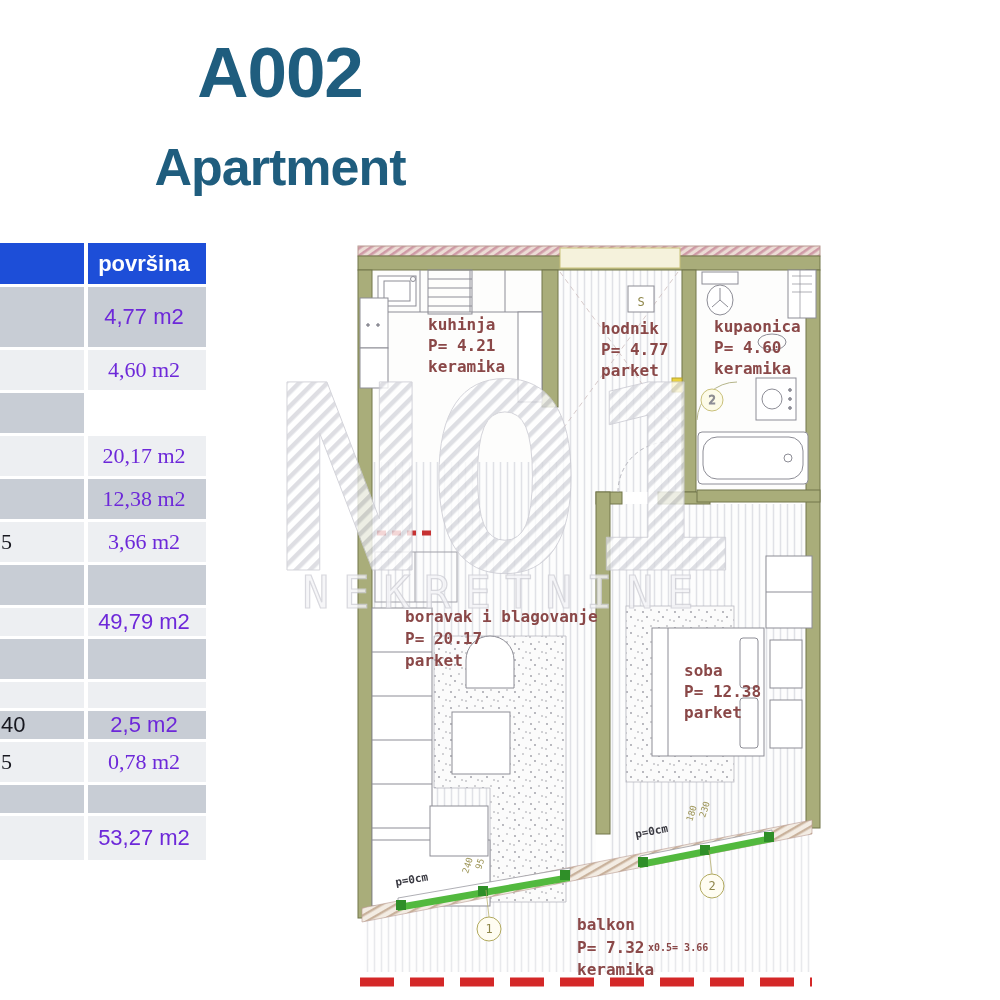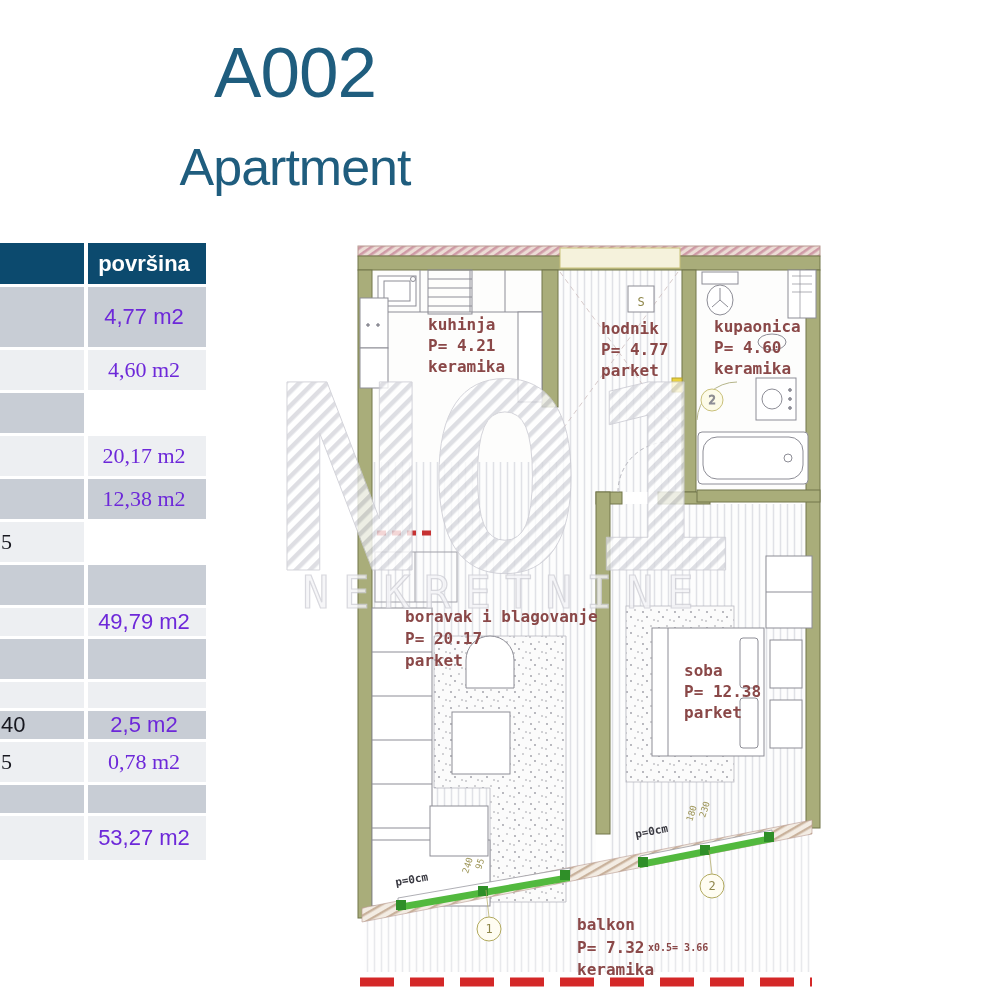--- a/index.html
+++ b/index.html
@@ -1,28 +1,28 @@
 <!DOCTYPE html>
 <html><head>
 <meta charset="utf-8">
 <style>
   html,body{margin:0;padding:0;}
   body{width:1000px;height:1000px;position:relative;background:#ffffff;overflow:hidden;
        font-family:"Liberation Sans",sans-serif;}
   
-  .title{position:absolute;left:55px;top:26px;width:480px;text-align:center;
-         color:#1f5d7e;font-weight:normal;line-height:94px;letter-spacing:-1px;}
+  .title{position:absolute;left:40px;top:26px;width:480px;text-align:center;
+         color:#1f5d7e;font-weight:bold;line-height:94px;letter-spacing:-1px;}
   .title .l1{font-size:71px;}
   .title .l2{font-size:52px;}
   
   .atable{position:absolute;left:0;top:243px;width:206px;}
   .trow{display:flex;margin-bottom:3px;}
   .c1{width:84px;display:flex;align-items:center;}
   .c2{width:118px;margin-left:4px;display:flex;align-items:center;justify-content:center;}
-  .hdr .c1,.hdr .c2{background:#0c4a6e;height:41px;}
+  .hdr .c1,.hdr .c2{background:#1d4ed8;height:41px;}
   .hdr .c2{color:#ffffff;font-weight:bold;font-size:21px;}
   .shade-dark  .c1,.shade-dark  .c2{background:#c8cdd5;}
   .shade-light .c1,.shade-light .c2{background:#edeff2;}
   .cellv{font-size:22px;color:#6d28d9;padding-right:6px;}
   .celll{font-size:22px;color:#17171f;padding-left:1px;}
   .h36 .c1,.h36 .c2{height:40px;font-family:Liberation Serif, serif;} .h40 .c1,.h40 .c2{height:28px;}
   .h60 .c1,.h60 .c2{height:60px;} .h26 .c1,.h26 .c2{height:26px;}
   .h44 .c1,.h44 .c2{height:44px;text-align:right;}
   
   .plan{position:absolute;left:280px;top:238px;width:546px;height:762px;}
@@ -85,20 +85,23 @@
     <div class="c1">
         <span class="celll"></span>
       </div>
     <div class="c2">
         <span class="cellv">12,38 m2</span>
       </div>
   </div>
   <div class="trow shade-light h36">
     <div class="c1">
         <span class="celll">5</span>
+      </div>
+    <div class="c2">
+        <span class="cellv">3,66 m2</span>
       </div>
   </div>
   <div class="trow shade-dark h36">
     <div class="c1">
         <span class="celll"></span>
       </div>
     <div class="c2">
         <span class="cellv"></span>
       </div>
   </div>

